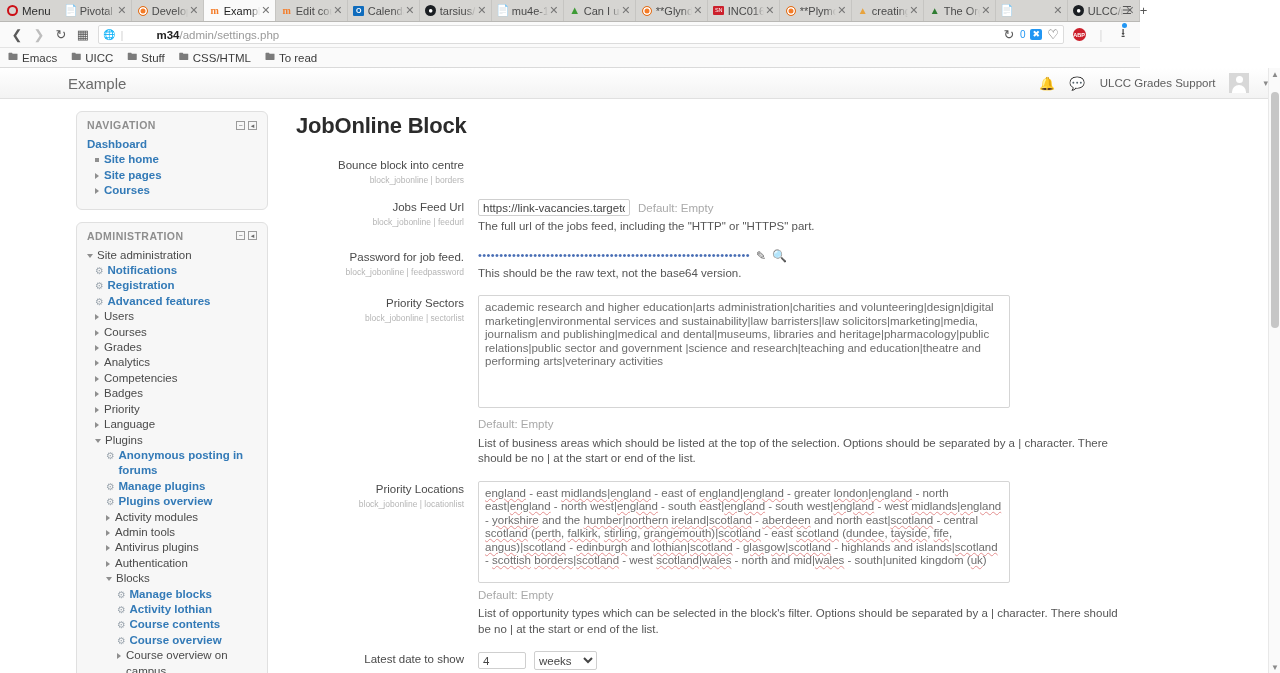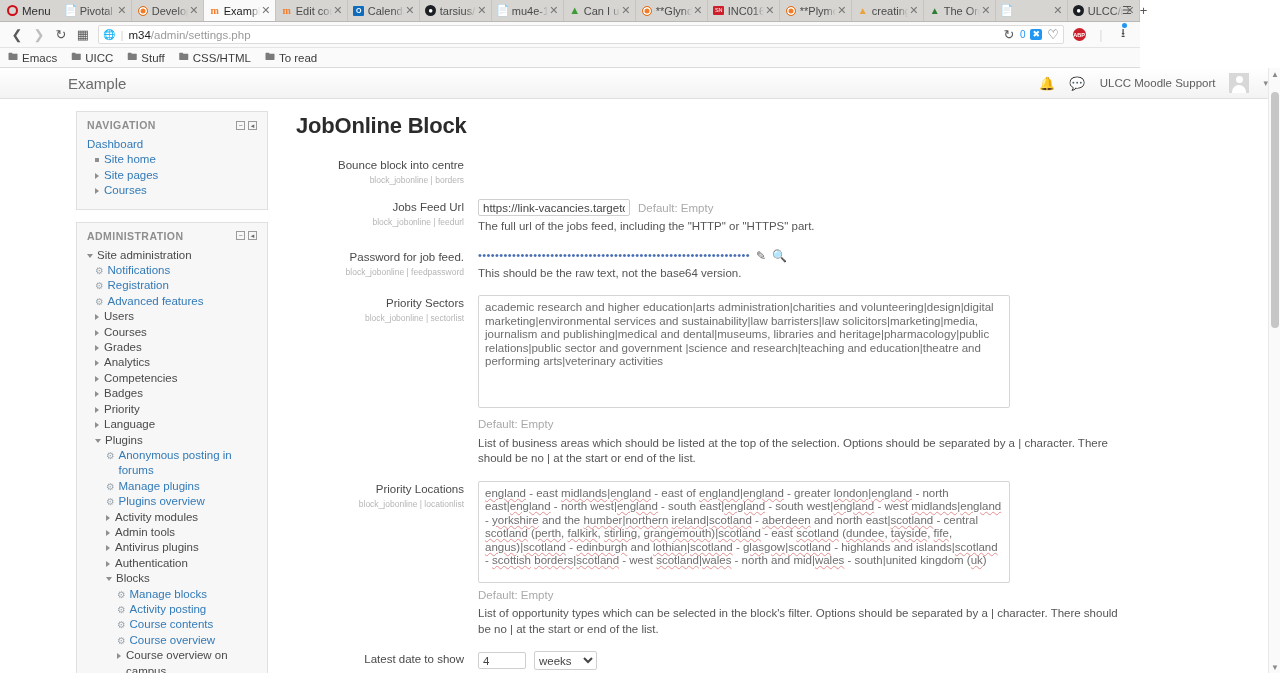--- a/index.html
+++ b/index.html
@@ -124,21 +124,21 @@
     margin: 0 4px;
     background: #fff;
     border: 1px solid #dcdcdc;
     border-radius: 2px;
     display: flex; align-items: center;
     padding: 0 4px;
     font-size: 11.5px;
   }
   .urlbox .globe { color: #8a8a8a; font-size: 10px; margin-right: 5px; }
   .urlbox .sep { color: #d2d2d2; margin-right: 5px; }
-  .url-host { color: #222; font-weight: normal; }
+  .url-host { color: #222; font-weight: bold; margin-left: 28px; }
   .url-path { color: #9a9a9a; }
   .urlbox .right-ic { margin-left: auto; display: flex; align-items: center; gap: 5px; }
   .badge-blue {
     background: #2196f3; color: #fff; font-size: 9px;
     border-radius: 2px; padding: 0 2px; line-height: 11px;
   }
   .cnt0 { color: #2196f3; font-size: 10px; }
   .adblock {
     width: 13px; height: 13px; border-radius: 50%;
     background: #cc1f2b; color: #fff; font-size: 5.5px;
@@ -206,42 +206,42 @@
 
   
   .page-body { display: flex; height: 574px; }
   .col-left {
     width: 268px; min-width: 268px;
     padding: 12px 0 0 76px;
   }
   .block {
     background: #f7f7f7;
     border: 1px solid #e0e0e0;
-    border-radius: 0;
+    border-radius: 6px;
     margin-bottom: 12px;
     padding: 7px 10px 10px 10px;
   }
   .block-head {
     display: flex; align-items: center;
     margin-bottom: 6px;
   }
   .block-title {
     font-size: 10.5px; letter-spacing: .45px;
     color: #8e8e8e; font-weight: bold;
   }
   .block-ctrls { margin-left: auto; display: flex; gap: 3px; }
   .ctrl-box {
     width: 9px; height: 9px;
     border: 1px solid #9b9b9b;
     color: #6b6b6b; font-size: 7px; line-height: 7px;
     display: flex; align-items: center; justify-content: center;
   }
   .navlist { list-style: none; margin: 0; padding: 0; font-size: 11.5px; }
   .navlist li { line-height: 15.4px; display: flex; align-items: flex-start; }
-  .nav-link { color: #337ab7; text-decoration: none; }
+  .nav-link { color: #337ab7; text-decoration: none; font-weight: bold; }
   .nav-plain { color: #4a4a4a; }
   .bullet-sq {
     display: inline-block; width: 4px; height: 4px;
     background: #8f8f8f; margin: 6px 5px 0 0; flex: 0 0 auto;
   }
   .tri-r {
     width: 0; height: 0; flex: 0 0 auto;
     border-left: 4px solid #8f8f8f;
     border-top: 3.2px solid transparent;
     border-bottom: 3.2px solid transparent;
@@ -524,21 +524,21 @@
       </div>
   </div>
 
   <div class="viewport">
 
     <div class="moodle-header">
       <div class="moodle-brand">Example</div>
       <div class="hdr-right">
         <span class="hdr-ico">🔔</span>
         <span class="hdr-ico">💬</span>
-        <span class="user-name">ULCC Moodle Support</span>
+        <span class="user-name">ULCC Grades Support</span>
         <span class="avatar-wrap">
           <span class="avatar" style="position:absolute;inset:0;"></span>
           <span class="av-head"></span>
             <span class="av-body"></span>
         </span>
         <span class="caret">▾</span>
       </div>
     </div>
 
     <div class="page-body">
@@ -664,21 +664,21 @@
               <li class="ind-2">
                 <span class="tri-d"></span>
                 <span class="nav-plain">Blocks</span>
               </li>
               <li class="ind-3">
                 <span class="gear">⚙</span>
                 <span class="nav-link">Manage blocks</span>
               </li>
               <li class="ind-3">
                 <span class="gear">⚙</span>
-                <span class="nav-link">Activity posting</span>
+                <span class="nav-link">Activity lothian</span>
               </li>
               <li class="ind-3">
                 <span class="gear">⚙</span>
                 <span class="nav-link">Course contents</span>
               </li>
               <li class="ind-3">
                 <span class="gear">⚙</span>
                 <span class="nav-link">Course overview</span>
               </li>
               <li class="ind-3">

